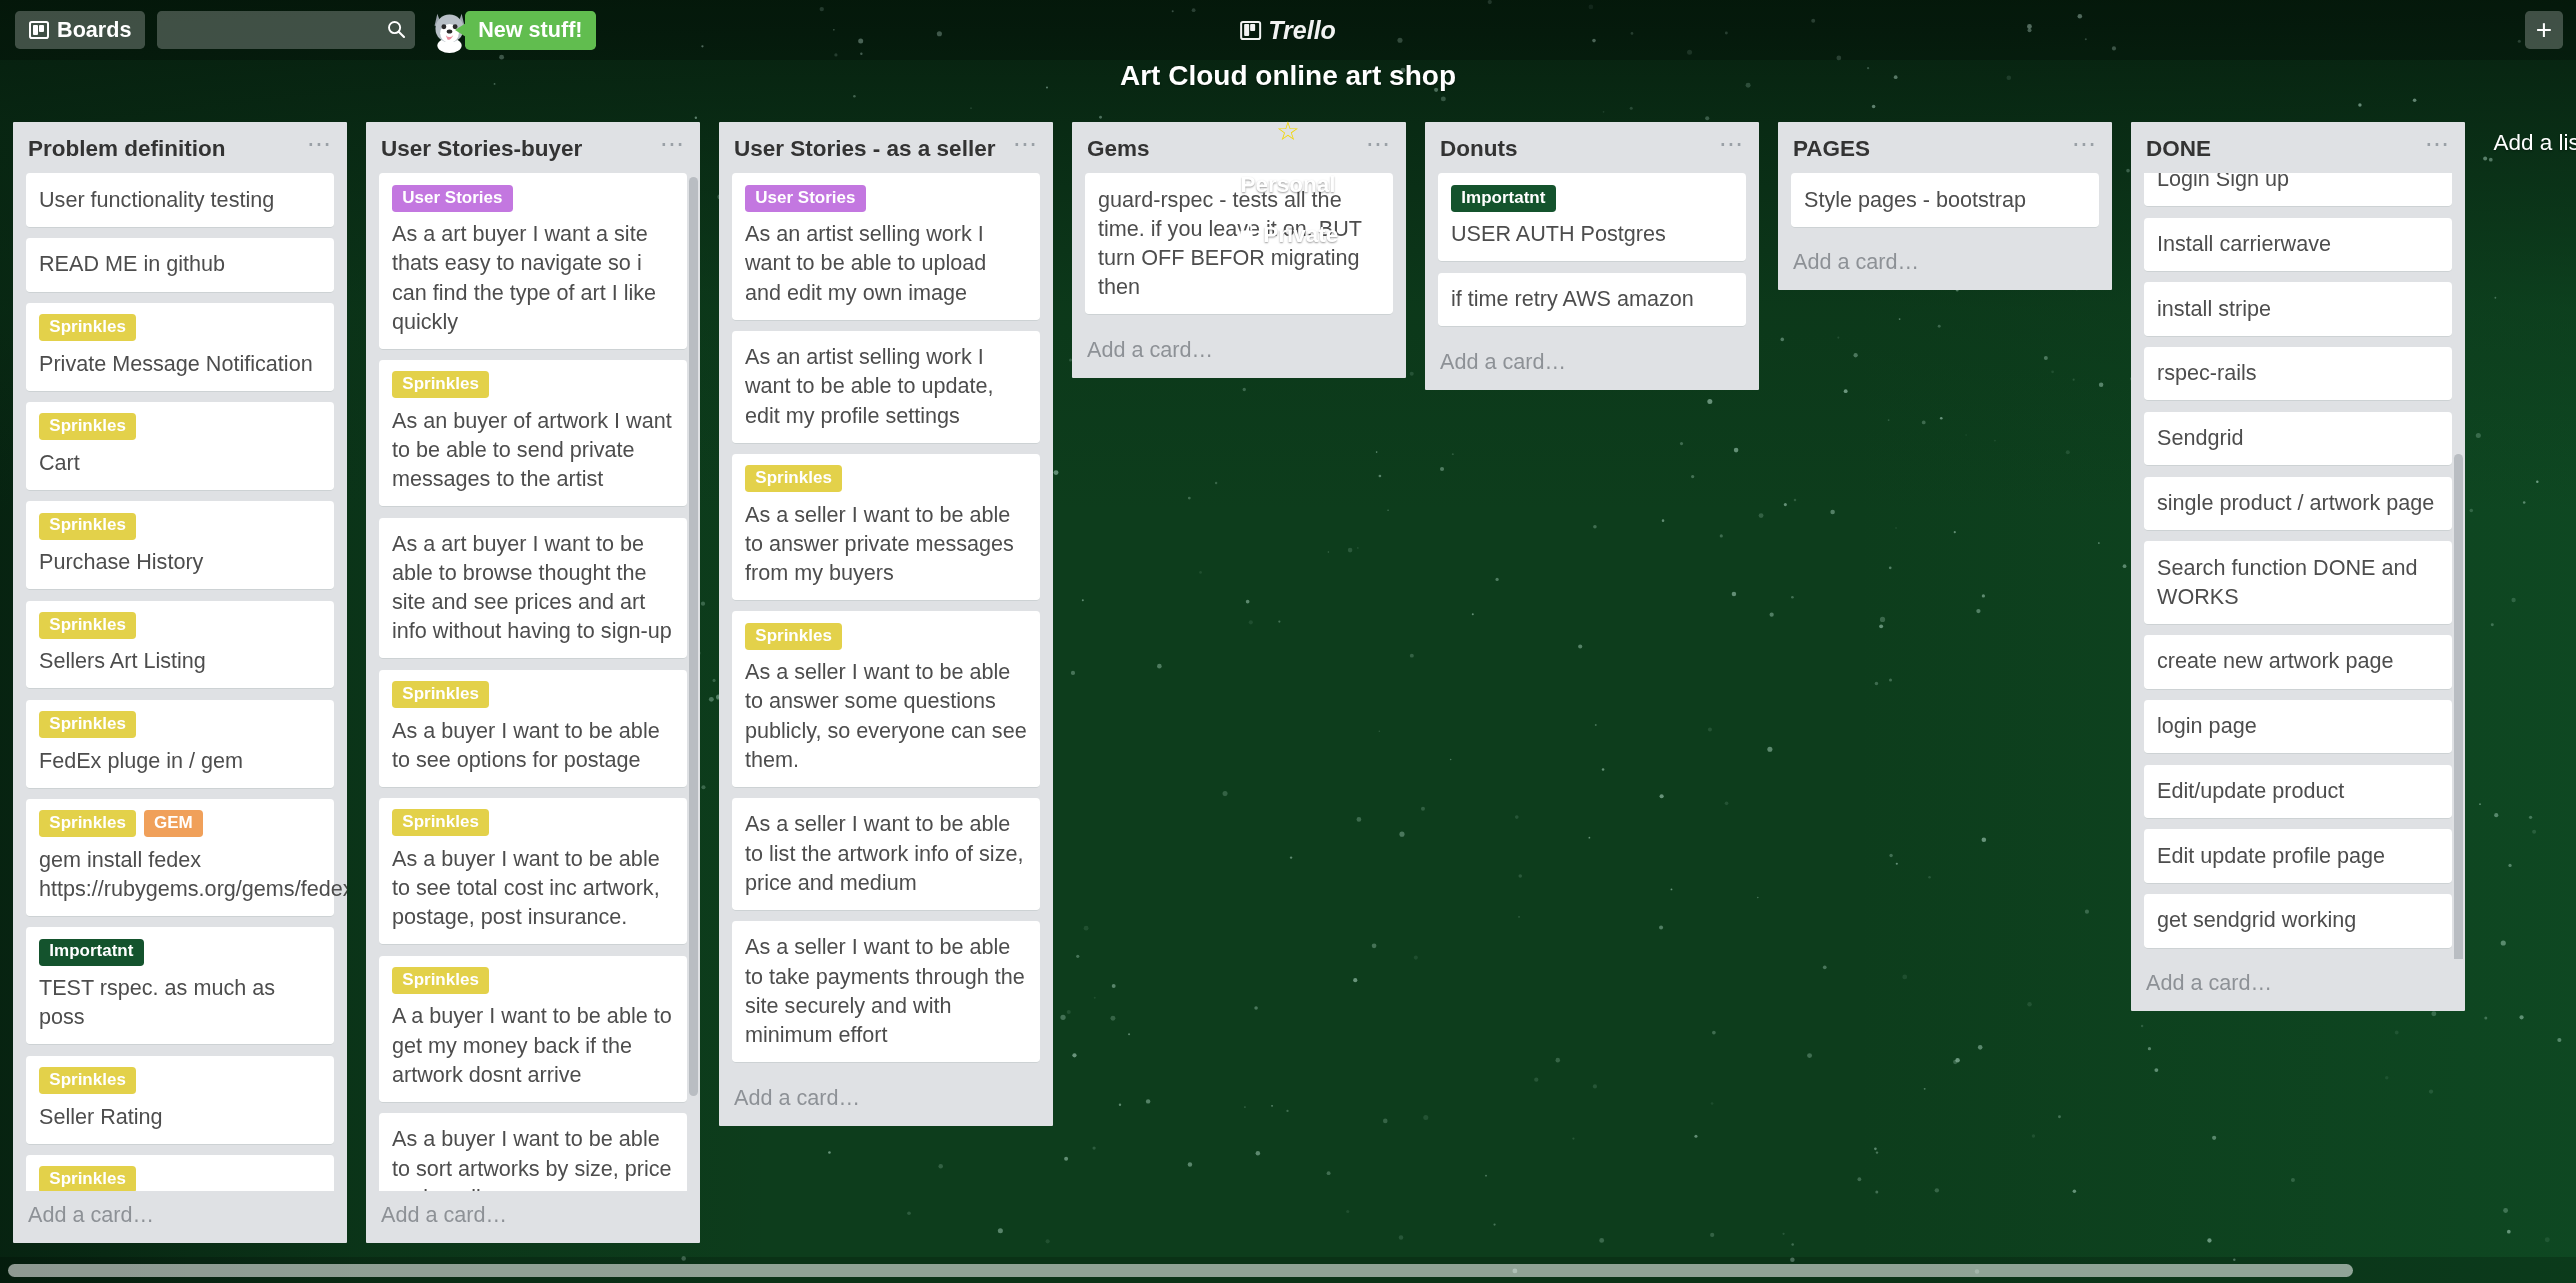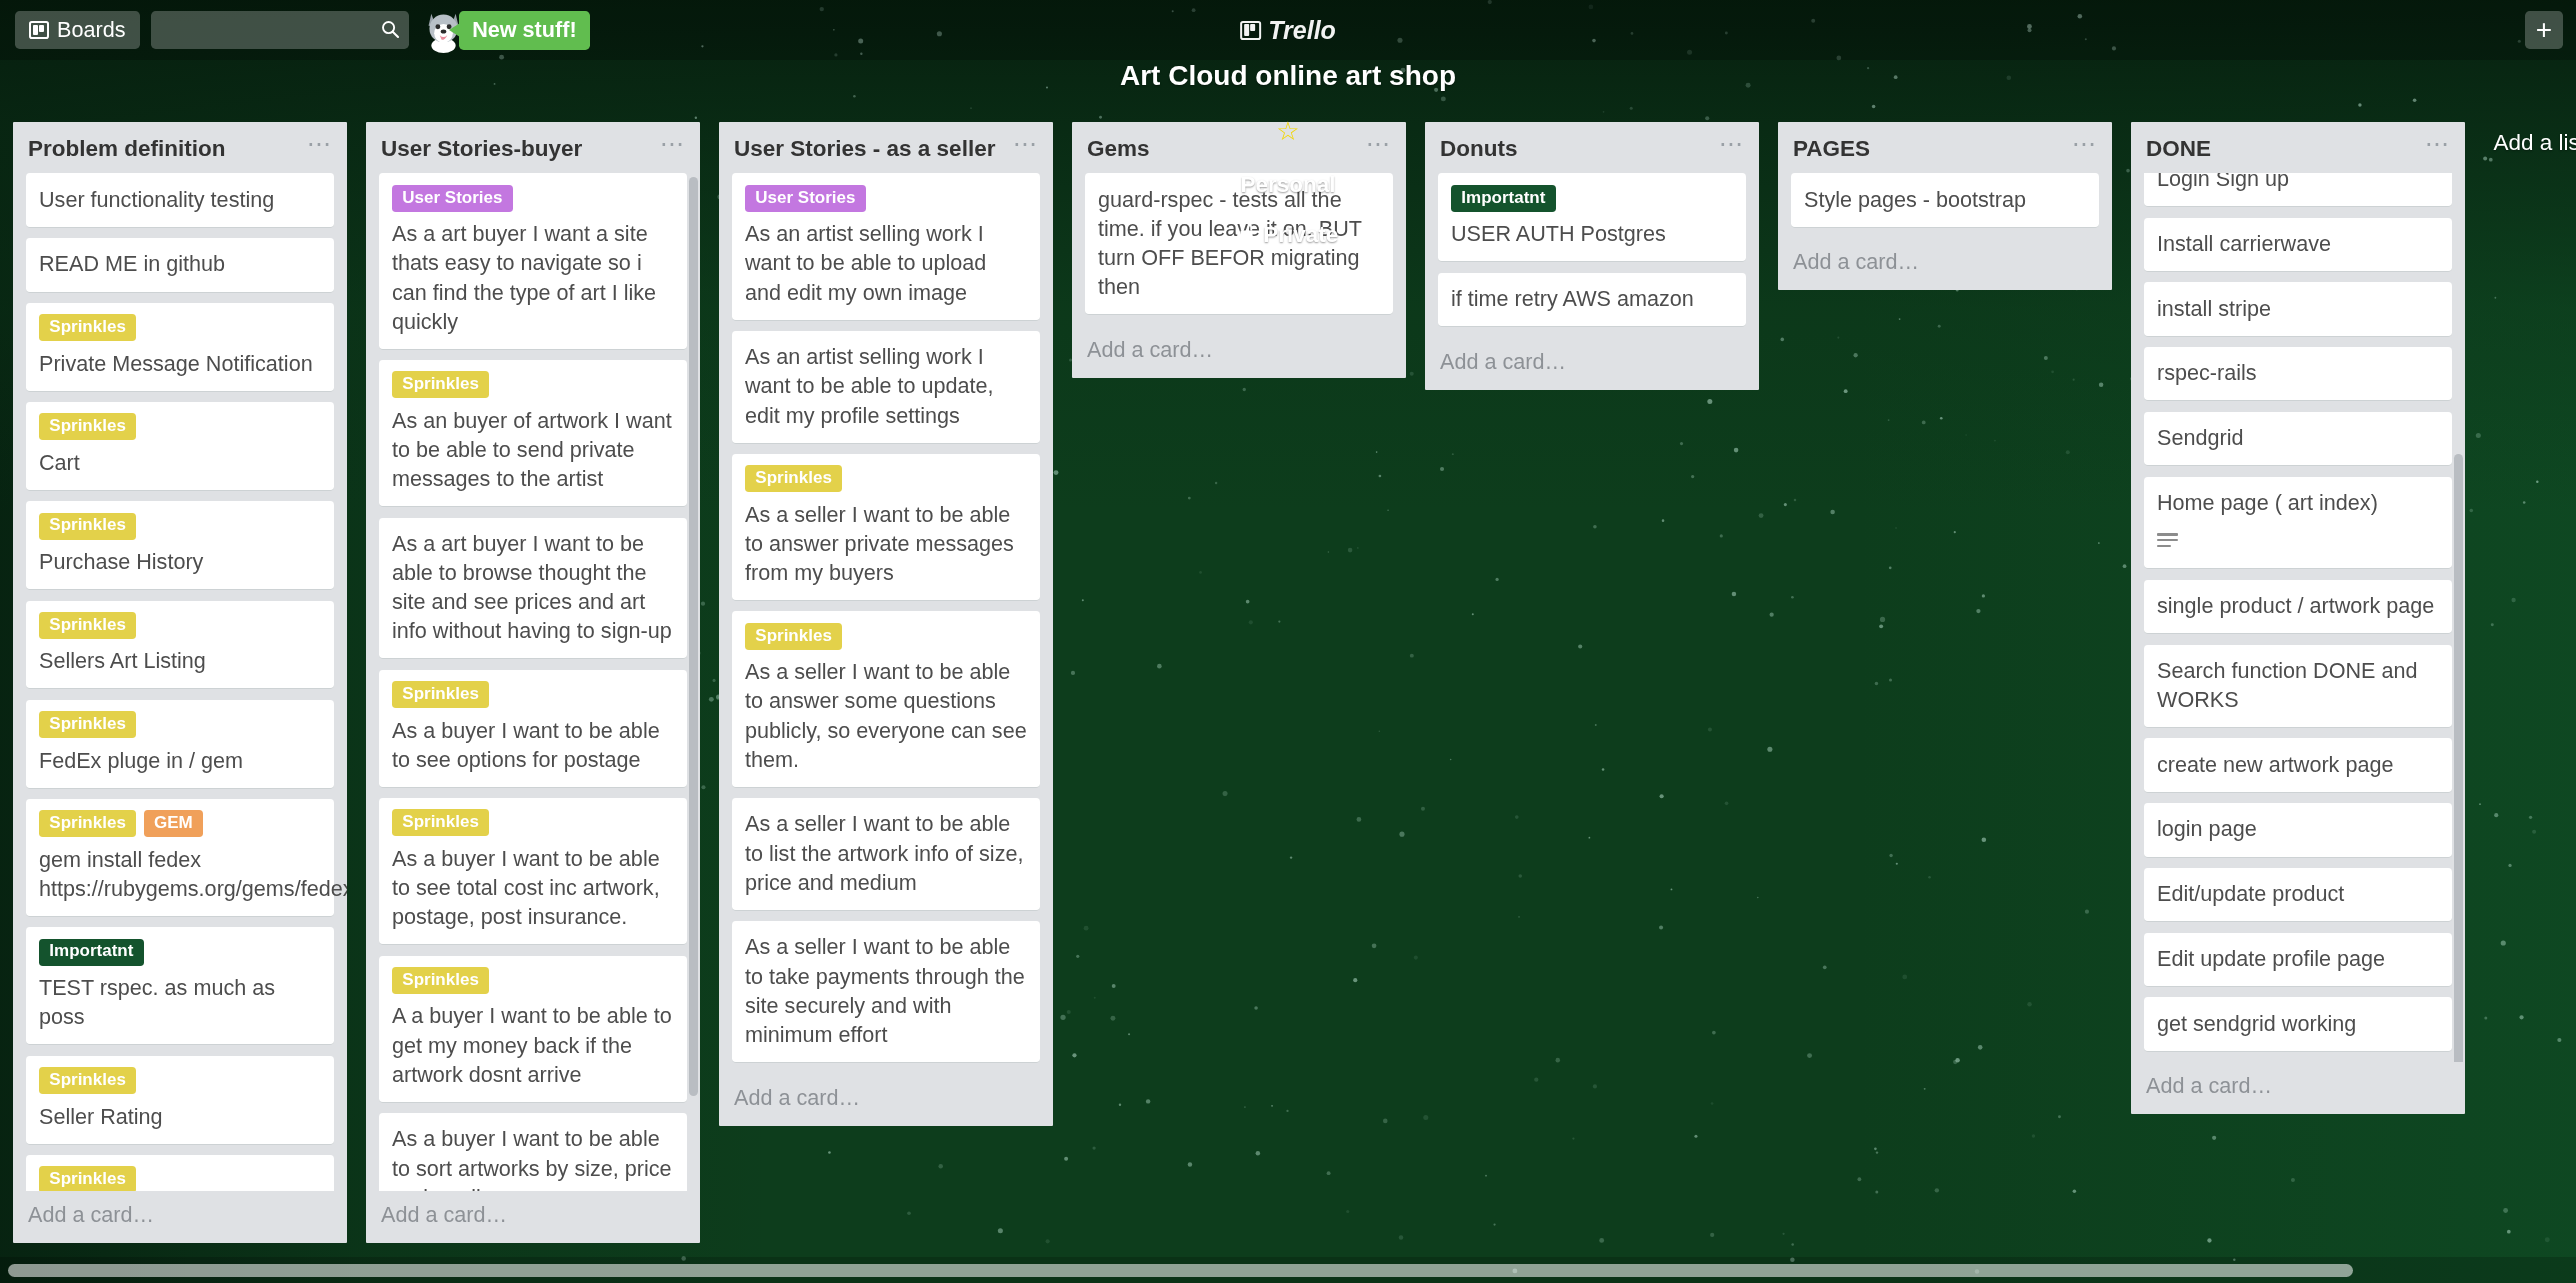--- a/index.html
+++ b/index.html
@@ -44,21 +44,21 @@
     background: rgba(0,0,0,0.22);
     display: flex; align-items: center; padding: 0 15px;
     z-index: 20;
   }
   .tb-btn {
     background: rgba(255,255,255,0.24);
     border-radius: 4.7px;
     height: 38px;
     display: flex; align-items: center; gap: 8.4px;
     padding: 0 14px;
-    color: #fff; font-weight: normal; font-size: 21.6px;
+    color: #fff; font-weight: bold; font-size: 21.6px;
     cursor: pointer;
   }
   .board-glyph {
     width: 19.7px; height: 18px; border: 2.8px solid #fff; border-radius: 2.8px;
     display: flex; gap: 1.9px; padding: 1.9px;
   }
   .board-glyph i { display:block; background:#fff; border-radius:0.9px; }
   .board-glyph i:first-child { width: 4.7px; height: 100%; }
   .board-glyph i:last-child { width: 4.7px; height: 65%; }
 
@@ -952,24 +952,20 @@
         <div class="card">
           <div class="card-text">install stripe</div>
         </div>
         <div class="card">
           <div class="card-text">rspec-rails</div>
         </div>
         <div class="card">
           <div class="card-text">Sendgrid</div>
         </div>
         <div class="card">
-          <div class="card-text">Home page ( art index)</div>
-          <div class="card-badges"><span class="desc-icon"><i></i><i></i><i></i></span></div>
-        </div>
-        <div class="card">
           <div class="card-text">single product / artwork page</div>
         </div>
         <div class="card">
           <div class="card-text">Search function DONE and WORKS</div>
         </div>
         <div class="card">
           <div class="card-text">create new artwork page</div>
         </div>
         <div class="card">
           <div class="card-text">login page</div>

